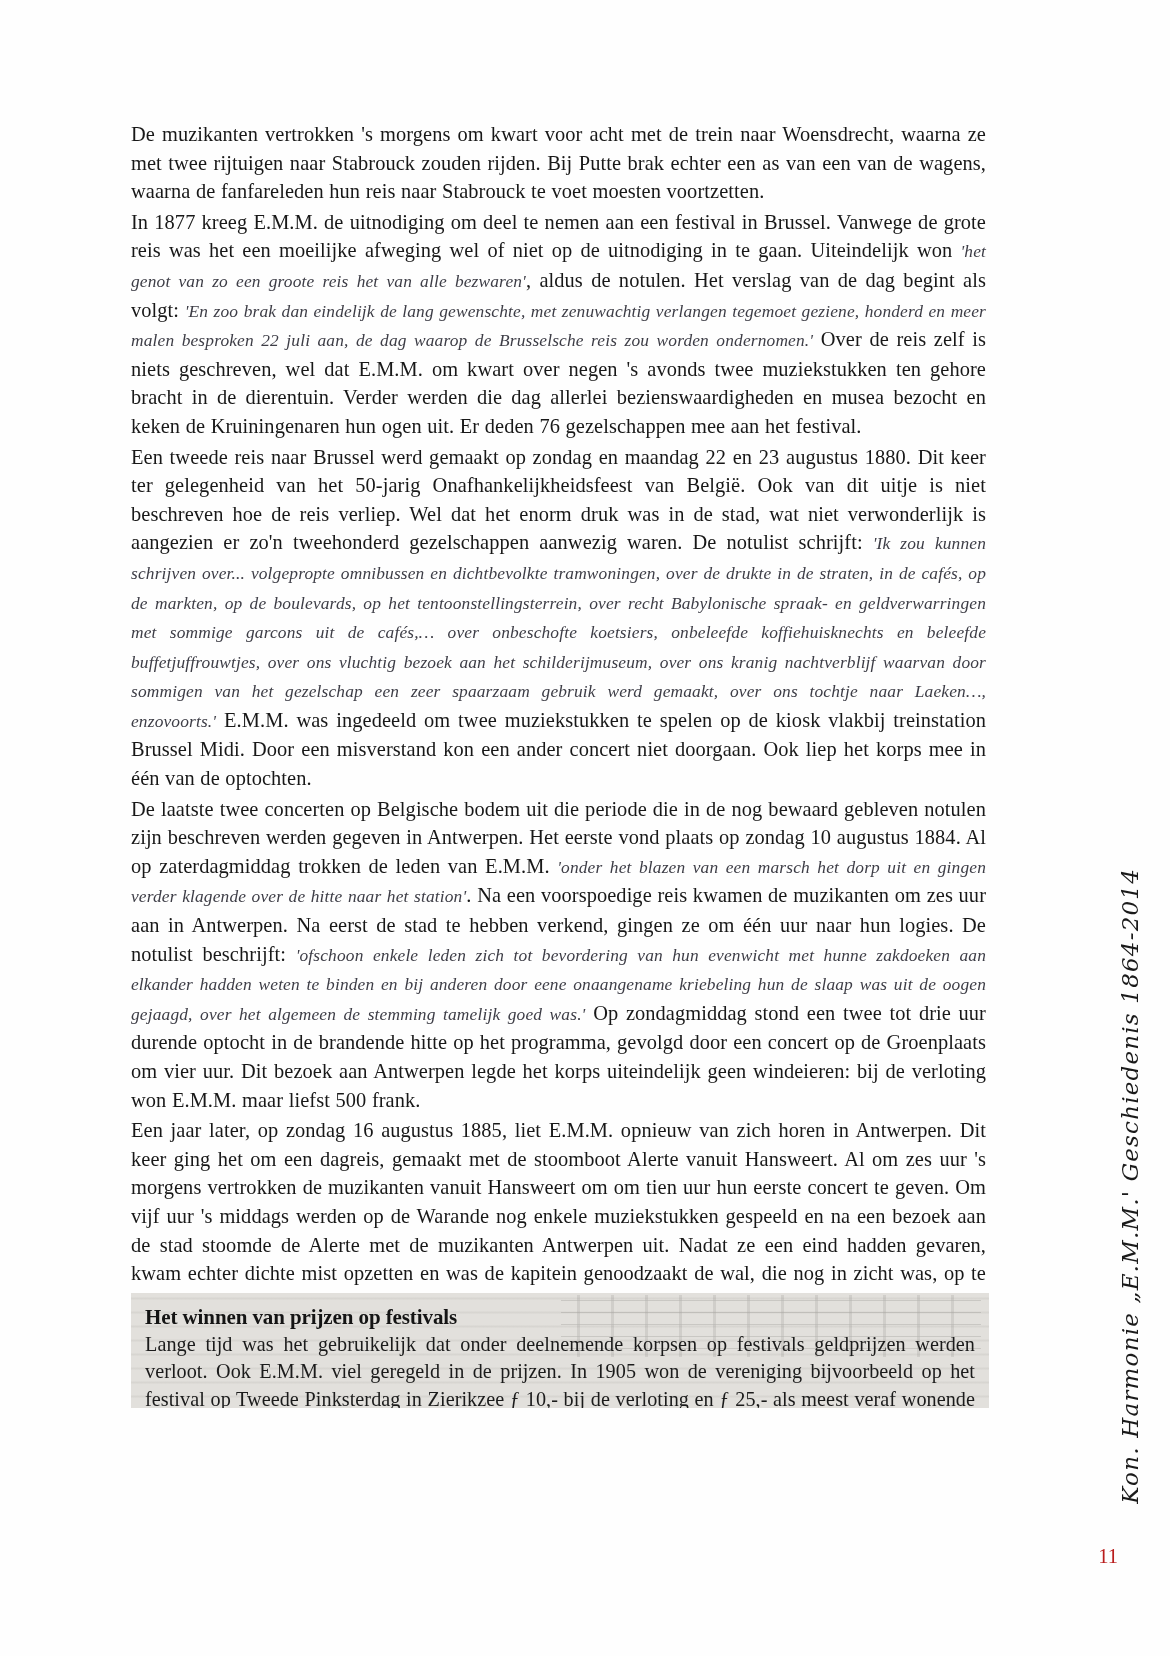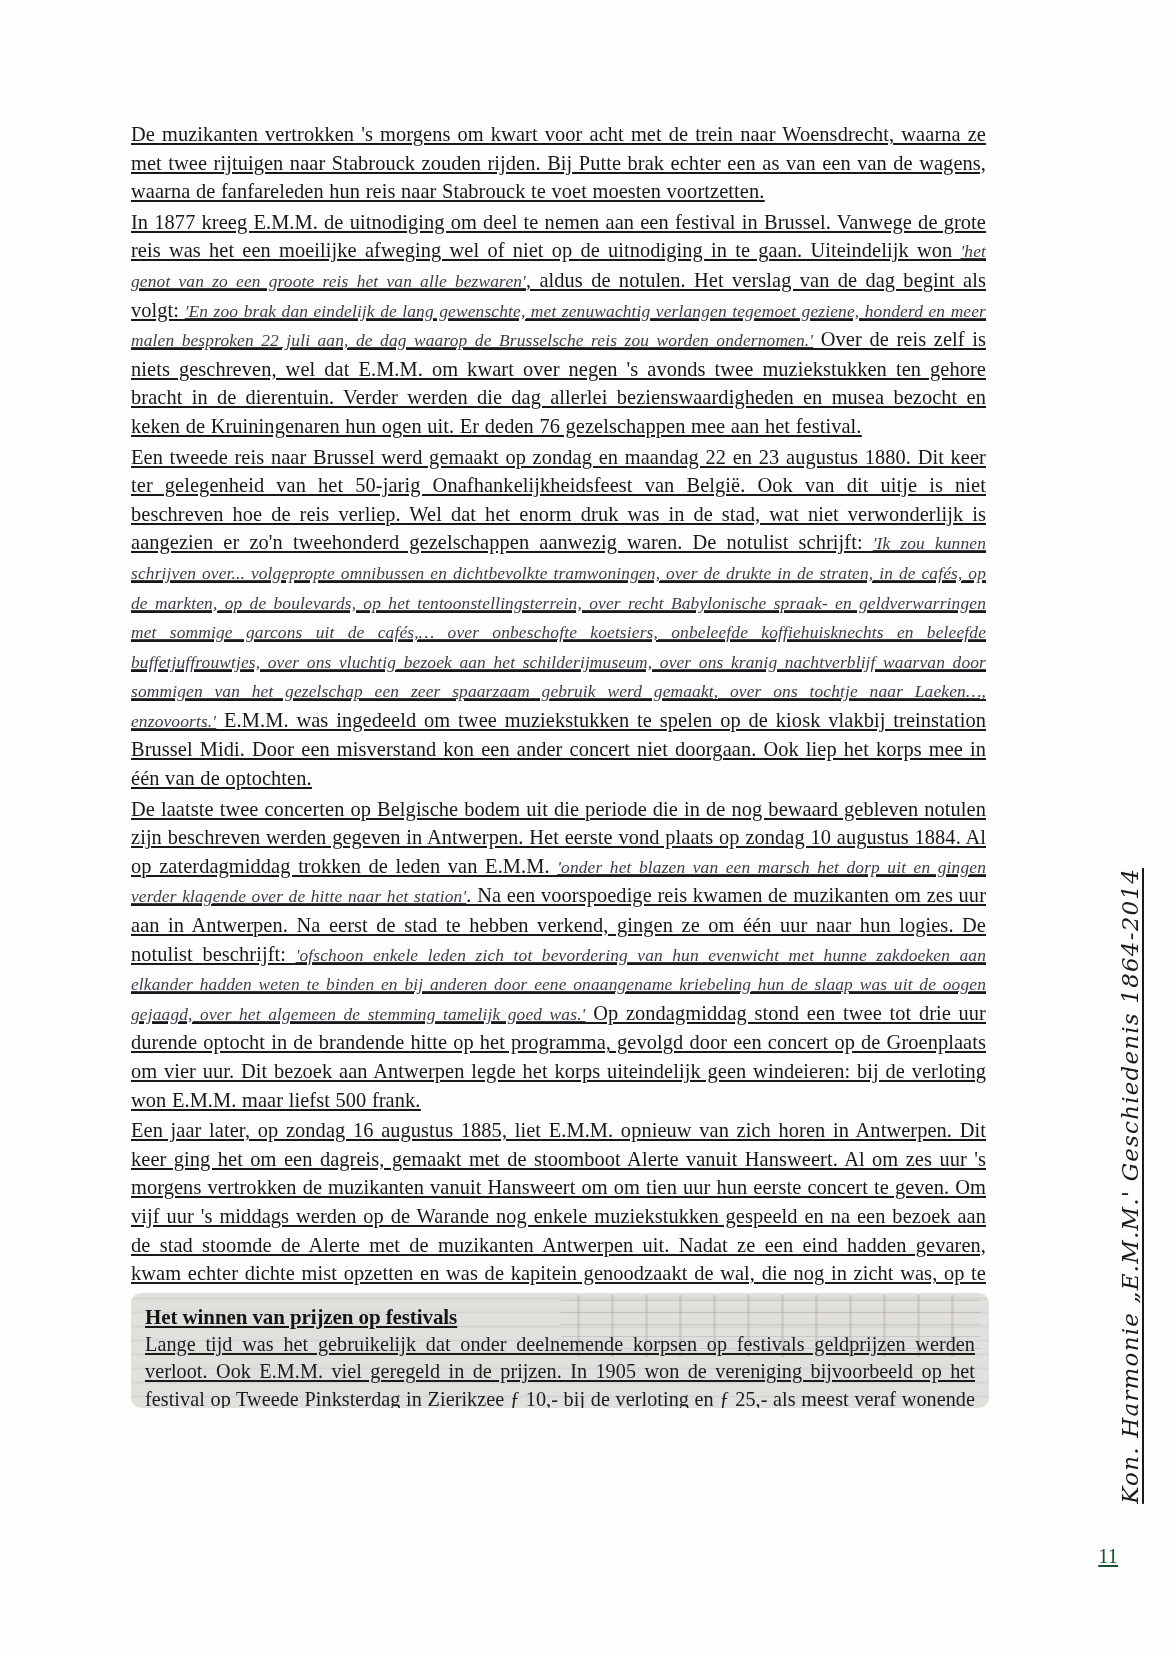--- a/index.html
+++ b/index.html
@@ -1,15 +1,15 @@
 <!DOCTYPE html>
 <html><head>
 <meta charset="utf-8">
 <style>
-  * { box-sizing: border-box; text-decoration: underline; }
+  * { box-sizing: border-box; }
   html, body {
     margin: 0;
     padding: 0;
     background: #ffffff;
   }
   body {
     width: 1170px;
     height: 1656px;
     font-family: "Liberation Serif", "DejaVu Serif", serif;
     color: #1a1a1a;
@@ -69,21 +69,20 @@
         to bottom,
         rgba(120,118,112,0.00) 0px,
         rgba(120,118,112,0.00) 4px,
         rgba(120,118,112,0.10) 5px,
         rgba(120,118,112,0.10) 6px,
         rgba(120,118,112,0.00) 7px,
         rgba(120,118,112,0.00) 14px
       );
     padding: 11px 14px 10px 14px;
     overflow: hidden;
-    border-radius: 10px;
   }
   .infobox-inner {
     position: relative;
     z-index: 2;
   }
   
   .infobox::before {
     content: "";
     position: absolute;
     left: 430px;
@@ -142,21 +141,21 @@
     color: #1a1a1a;
     white-space: nowrap;
   }
 
   
   .folio {
     position: absolute;
     right: 52px;
     bottom: 88px;
     font-size: 20.5px;
-    color: #14532d;
+    color: #b91c1c;
   }
 </style>
 </head>
 <body>
 
 <div class="page">
 
   <div class="textcol">
     <p class="para" id="p1"><span>De muzikanten vertrokken 's morgens om kwart voor acht met de trein naar Woensdrecht, waarna ze met twee rijtuigen naar Stabrouck zouden rijden. Bij Putte brak echter een as van een van de wagens, waarna de fanfareleden hun reis naar Stabrouck te voet moesten voortzetten.</span></p>
     <p class="para" id="p2"><span>In 1877 kreeg E.M.M. de uitnodiging om deel te nemen aan een festival in Brussel. Vanwege de grote reis was het een moeilijke afweging wel of niet op de uitnodiging in te gaan. Uiteindelijk won </span><span class="q">'het genot van zo een groote reis het van alle bezwaren'</span><span>, aldus de notulen. Het verslag van de dag begint als volgt: </span><span class="q">'En zoo brak dan eindelijk de lang gewenschte, met zenuwachtig verlangen tegemoet geziene, honderd en meer malen besproken 22 juli aan, de dag waarop de Brusselsche reis zou worden ondernomen.'</span><span> Over de reis zelf is niets geschreven, wel dat E.M.M. om kwart over negen 's avonds twee muziekstukken ten gehore bracht in de dierentuin. Verder werden die dag allerlei bezienswaardigheden en musea bezocht en keken de Kruiningenaren hun ogen uit. Er deden 76 gezelschappen mee aan het festival.</span></p>

